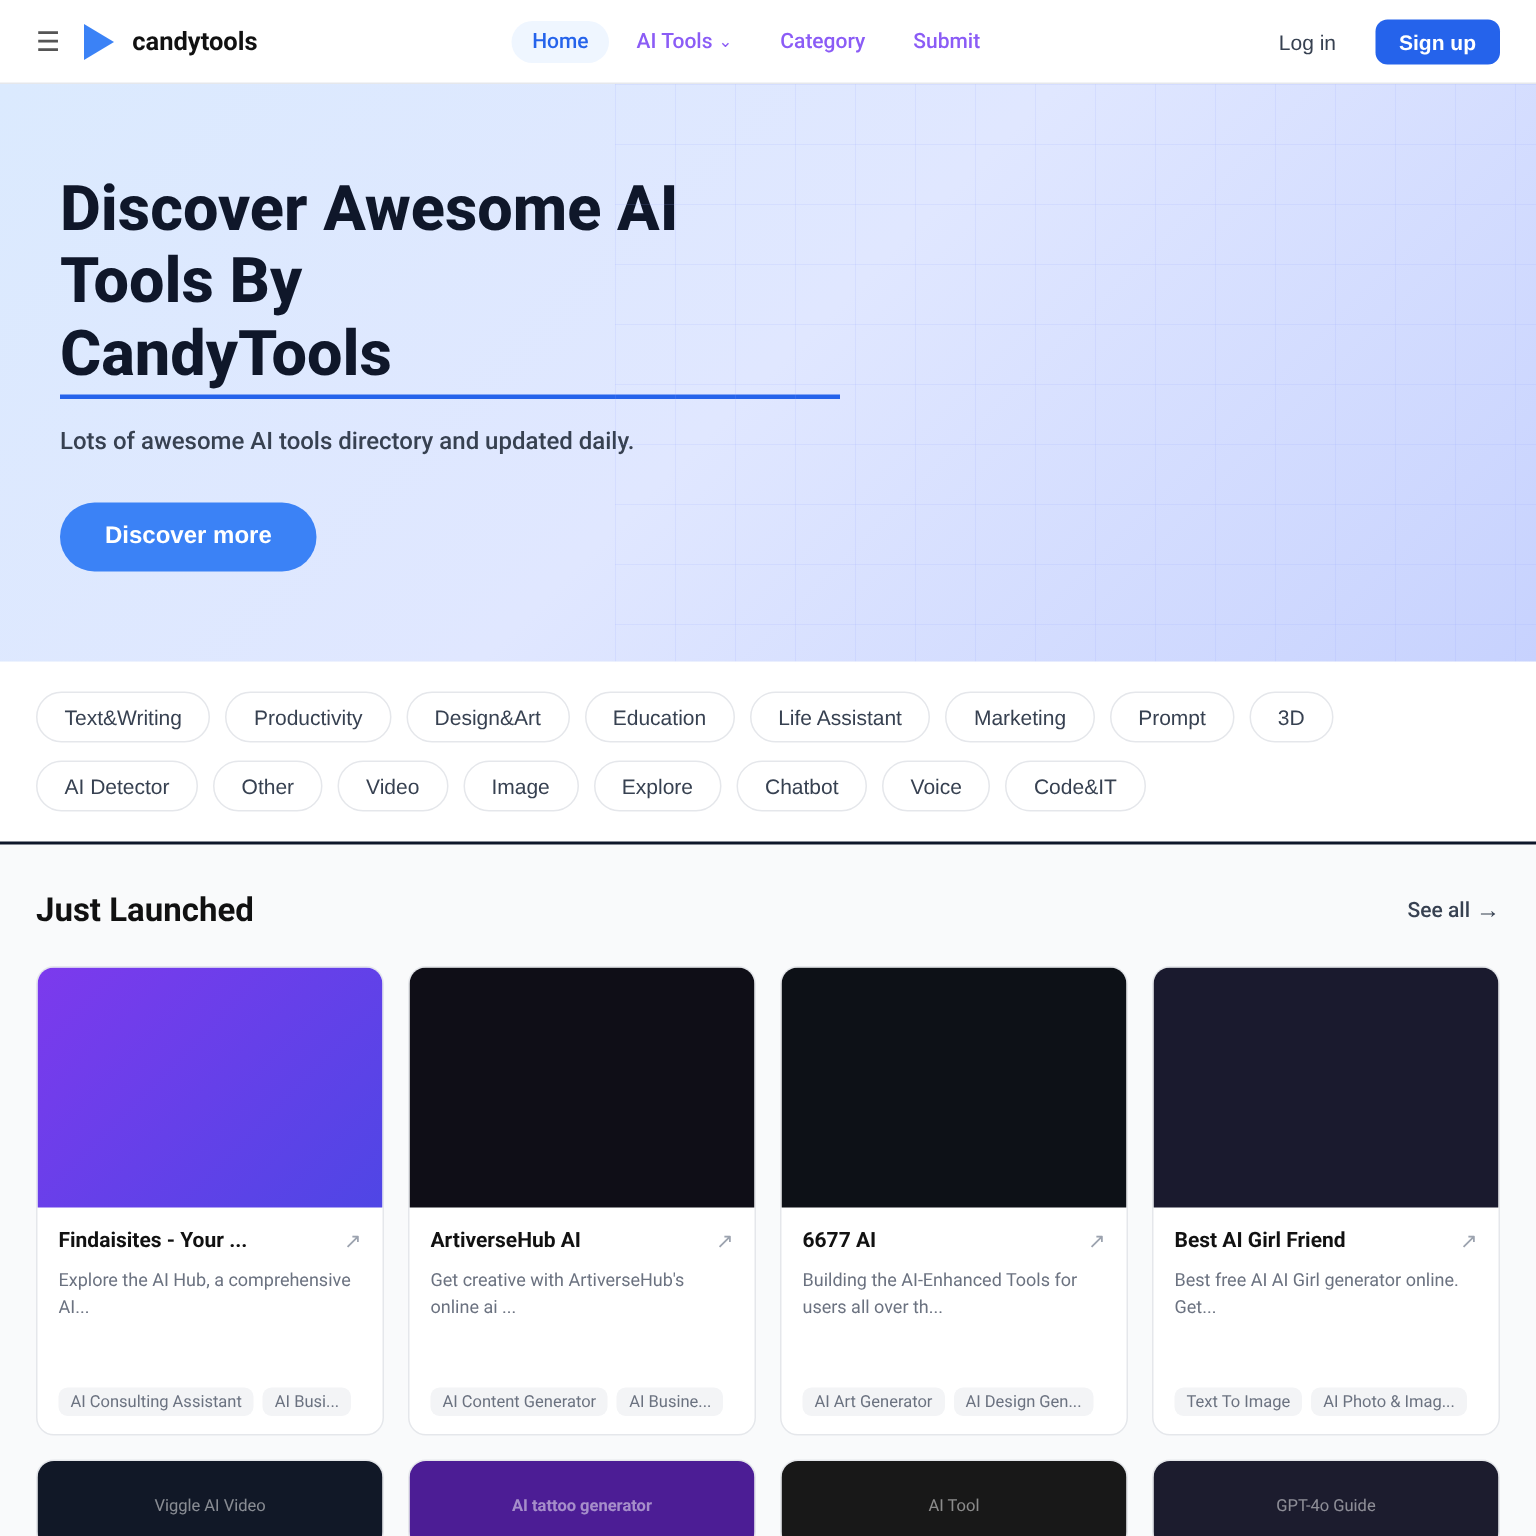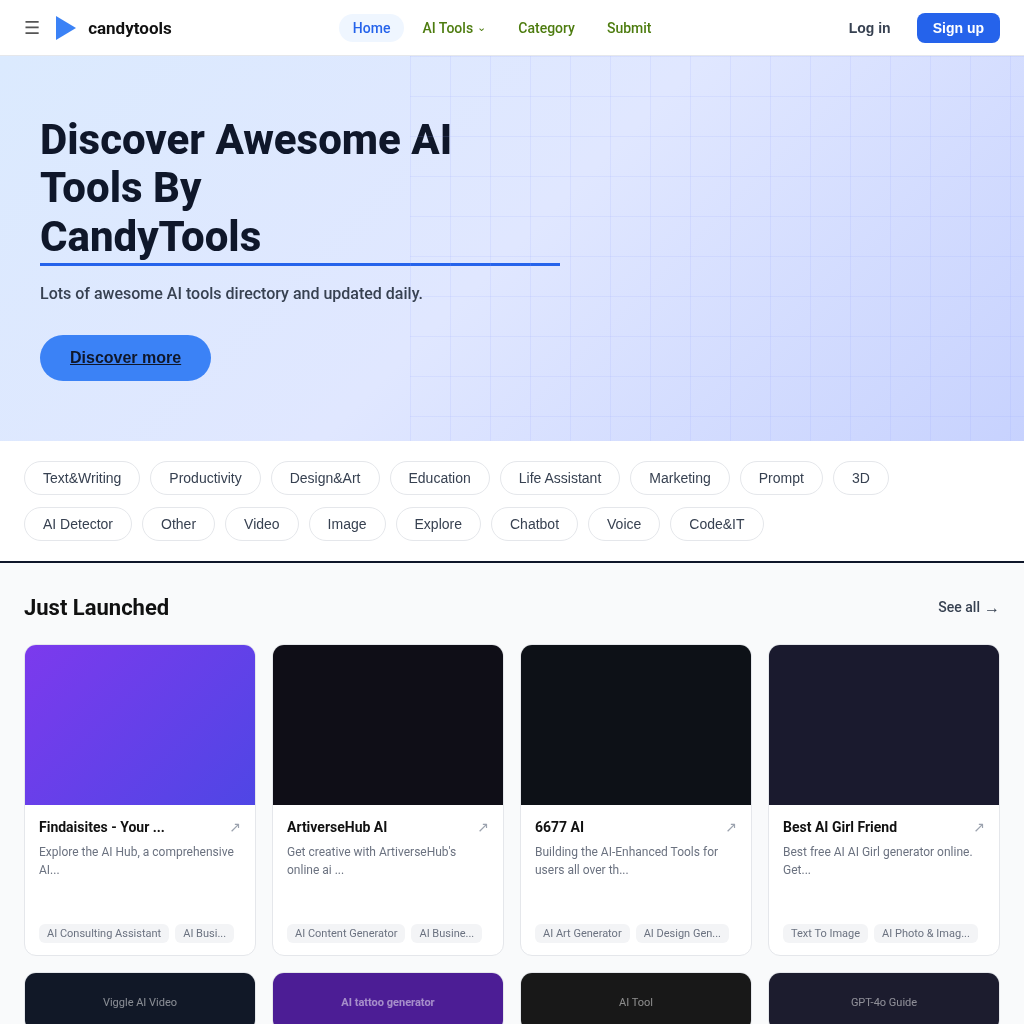--- a/index.html
+++ b/index.html
@@ -10,48 +10,48 @@
       display: flex; align-items: center; justify-content: space-between;
       padding: 0 24px; height: 56px; background: #fff;
       border-bottom: 1px solid #e5e7eb; position: sticky; top: 0; z-index: 100;
     }
     .nav-left { display: flex; align-items: center; gap: 8px; }
     .nav-logo-icon { width: 32px; height: 32px; }
     .nav-brand { font-weight: 700; font-size: 17px; color: #111; }
     .nav-links { display: flex; align-items: center; gap: 4px; }
     .nav-link {
       padding: 6px 14px; border-radius: 20px; font-size: 14px; font-weight: 500;
-      cursor: pointer; color: #4d7c0f; text-decoration: none; display: flex; align-items: center; gap: 4px;
+      cursor: pointer; color: #8b5cf6; text-decoration: none; display: flex; align-items: center; gap: 4px;
     }
     .nav-link.active { background: #eff6ff; color: #2563eb; }
     .nav-link-ai { position: relative; }
     .nav-right { display: flex; align-items: center; gap: 10px; }
     .btn-login {
       padding: 7px 16px; border-radius: 8px; border: none; background: none;
-      font-size: 14px; font-weight: 700; cursor: pointer; color: #374151;
+      font-size: 14px; font-weight: 400; cursor: pointer; color: #374151;
     }
     .btn-signup {
       padding: 7px 16px; border-radius: 8px; border: none; background: #2563eb;
       font-size: 14px; font-weight: 600; cursor: pointer; color: #fff;
     }
 
     
     .hero {
       background: linear-gradient(135deg, #dbeafe 0%, #e0e7ff 50%, #c7d2fe 100%);
       padding: 60px 40px 60px 40px; position: relative; overflow: hidden;
       margin: 0;
     }
     .hero-content { max-width: 520px; }
     .hero-title { font-size: 42px; font-weight: 800; color: #0f172a; line-height: 1.15; margin-bottom: 18px; }
     .hero-title span { display: block; }
     .hero-underline { display: inline-block; border-bottom: 3px solid #2563eb; padding-bottom: 2px; }
     .hero-subtitle { font-size: 16px; color: #374151; margin-bottom: 32px; font-weight: 500; }
     .btn-discover {
       padding: 14px 30px; border-radius: 30px; border: none; background: #3b82f6;
-      font-size: 16px; font-weight: 600; cursor: pointer; color: #0f172a; text-decoration: underline;
+      font-size: 16px; font-weight: 600; cursor: pointer; color: #ffffff;
     }
 
     
     .hero::after {
       content: '';
       position: absolute; right: 0; top: 0; width: 60%; height: 100%;
       background-image: 
         linear-gradient(rgba(148,163,255,0.15) 1px, transparent 1px),
         linear-gradient(90deg, rgba(148,163,255,0.15) 1px, transparent 1px);
       background-size: 40px 40px;

